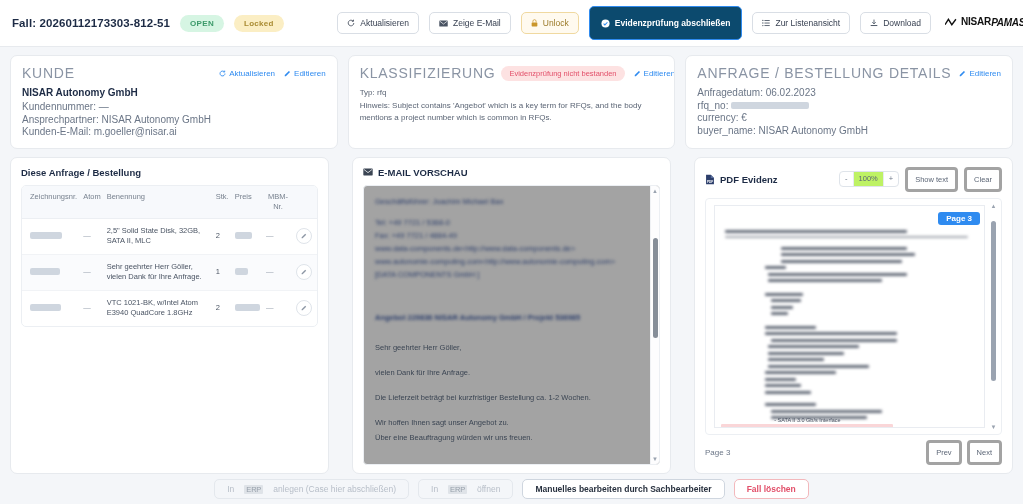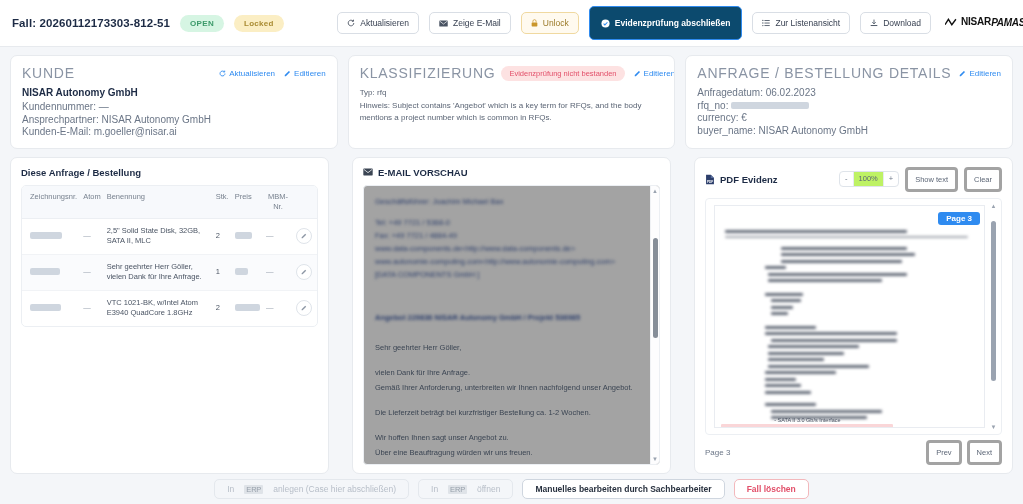--- a/index.html
+++ b/index.html
@@ -360,21 +360,20 @@
             <div class="mail-blur">Fax: +49 7721 / 4884-49</div>
             <div class="mail-blur">www.data-components.de&lt;http://www.data-components.de&gt;</div>
             <div class="mail-blur">www.autonomie-computing.com&lt;http://www.autonomie-computing.com&gt;</div>
             <div class="mail-blur">[DATA COMPONENTS GmbH ]</div>
             <div style="height:30px;"></div>
             <div class="mail-blur em">Angebot 229836 NISAR Autonomy GmbH / Projekt 536985</div>
             <div style="height:16px;"></div>
             <div class="mail-text">Sehr geehrter Herr Göller,</div>
             <div style="height:10px;"></div>
             <div class="mail-text">vielen Dank für Ihre Anfrage.</div>
-            <div class="mail-text">Gemäß Ihrer Anforderung, unterbreiten wir Ihnen nachfolgend unser Angebot.</div>
             <div style="height:10px;"></div>
             <div class="mail-text">Die Lieferzeit beträgt bei kurzfristiger Bestellung ca. 1-2 Wochen.</div>
             <div style="height:10px;"></div>
             <div class="mail-text">Wir hoffen Ihnen sagt unser Angebot zu.</div>
             <div class="mail-text">Über eine Beauftragung würden wir uns freuen.</div>
           </div>
           <div class="mail-sb">
             <div class="sb-arrow">▲</div>
             <div class="sb-arrow">▼</div>
             <div class="sb-thumb"></div>

